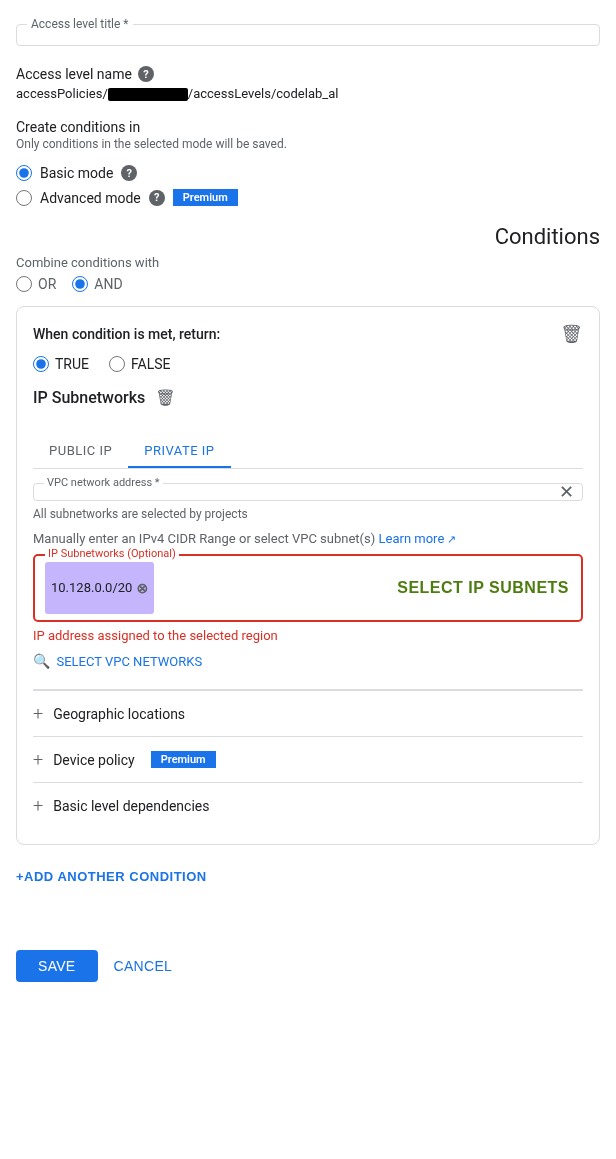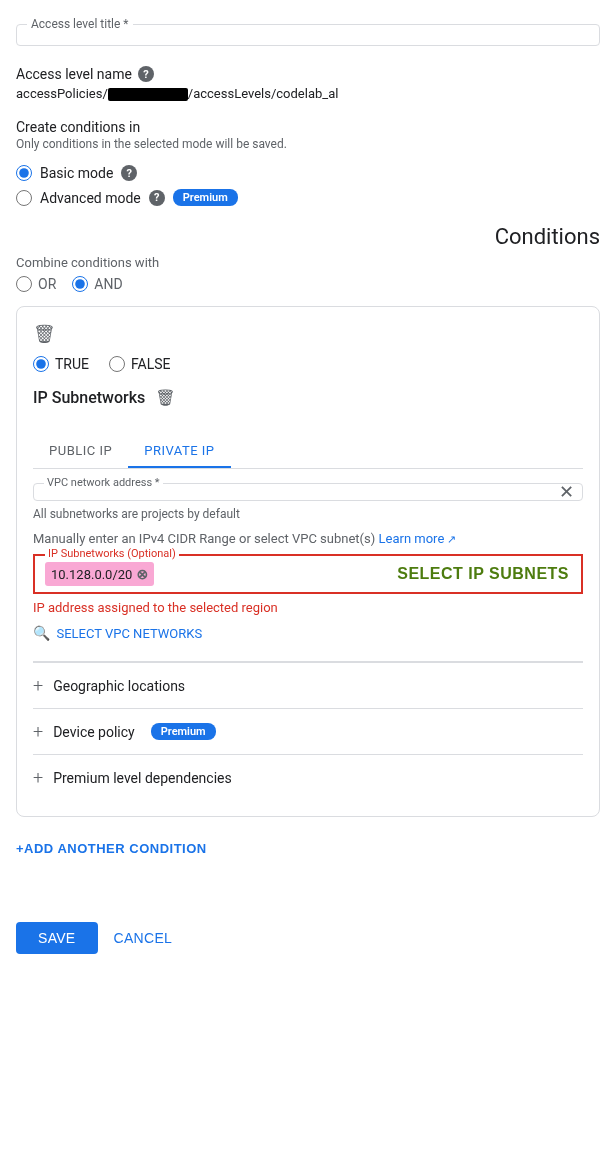--- a/index.html
+++ b/index.html
@@ -108,21 +108,21 @@
     .radio-label {
       font-size: 14px;
       color: #202124;
     }
     .premium-badge {
       background: #1a73e8;
       color: #fff;
       font-size: 11px;
       font-weight: 600;
       padding: 2px 10px;
-      border-radius: 8px;
+      border-radius: 0;
     }
     
     .conditions-title {
       font-size: 22px;
       font-weight: 400;
       color: #202124;
       margin: 18px 0 6px;
       text-align: right;
     }
     .combine-label {
@@ -253,39 +253,39 @@
     }
     .learn-more::after {
       content: " ↗";
       font-size: 11px;
     }
     
     .ip-subnets-row {
       display: flex;
       align-items: center;
       border: 2px solid #d93025;
-      border-radius: 0;
+      border-radius: 5px;
       margin-bottom: 6px;
       position: relative;
     }
     .ip-subnets-field-label {
       position: absolute;
       top: -9px;
       left: 10px;
       background: #fff;
       font-size: 11px;
       color: #d93025;
       padding: 0 3px;
     }
     .ip-chip {
       display: inline-flex;
-      align-items: center;
-      background: #f9a8d4;
+      align-items: flex-start;
+      background: #c4b5fd;
       border-radius: 3px;
-      padding: 4px 6px;
+      padding: 18px 6px;
       font-size: 13px;
       margin: 6px 4px 6px 10px;
       gap: 4px;
     }
     .ip-chip-remove {
       cursor: pointer;
       color: #5f6368;
       font-size: 14px;
       font-weight: bold;
     }
@@ -431,20 +431,21 @@
       <label class="radio-label" style="color:#5f6368;" for="combine-or">OR</label>
     </div>
     <div class="combine-option">
       <input type="radio" class="radio-input" name="combine" id="combine-and" checked="" style="">
       <label class="radio-label" style="color:#5f6368;" for="combine-and">AND</label>
     </div>
   </div>
 
   <div class="condition-card">
     <div class="condition-card-header">
+      <span class="return-label">When condition is met, return:</span>
       <span class="trash-icon">🗑</span>
     </div>
     <div class="return-radio-row">
       <div class="combine-option">
         <input type="radio" class="radio-input" name="return" id="return-true" checked="" style="">
         <label class="radio-label" for="return-true">TRUE</label>
       </div>
       <div class="combine-option">
         <input type="radio" class="radio-input" name="return" id="return-false" style="">
         <label class="radio-label" for="return-false">FALSE</label>
@@ -459,21 +460,21 @@
     <div class="tab-bar">
       <div class="tab">PUBLIC IP</div>
       <div class="tab active">PRIVATE IP</div>
     </div>
 
     <div style="position: relative;">
       <div class="vpc-field-wrapper">
         <span class="vpc-field-label">VPC network address *</span>
         <span class="vpc-close-btn">✕</span>
       </div>
-      <div class="vpc-hint">All subnetworks are projects by default</div>
+      <div class="vpc-hint">All subnetworks are selected by projects</div>
     </div>
 
     <div class="manual-entry-hint">
       <span>Manually enter an IPv4 CIDR Range or select VPC subnet(s) </span>
       <a href="#" class="learn-more">Learn more</a>
     </div>
 
     <div class="ip-subnets-row">
       <span class="ip-subnets-field-label">IP Subnetworks (Optional)</span>
       <div class="ip-chip">
@@ -495,21 +496,21 @@
         <span class="plus-icon">+</span>
         <span class="expand-label">Geographic locations</span>
       </div>
       <div class="expand-section" style="border-top: 1px solid #dadce0;">
         <span class="plus-icon">+</span>
         <span class="expand-label">Device policy</span>
         <span class="premium-badge" style="margin-left: 6px;">Premium</span>
       </div>
       <div class="expand-section" style="border-top: 1px solid #dadce0;">
         <span class="plus-icon">+</span>
-        <span class="expand-label">Premium level dependencies</span>
+        <span class="expand-label">Basic level dependencies</span>
       </div>
     </div>
   </div>
 
   <div style="margin-bottom: 20px;">
     <button class="add-condition-btn">+ADD ANOTHER CONDITION</button>
   </div>
 
   <div class="bottom-bar">
     <button class="save-btn">SAVE</button>

